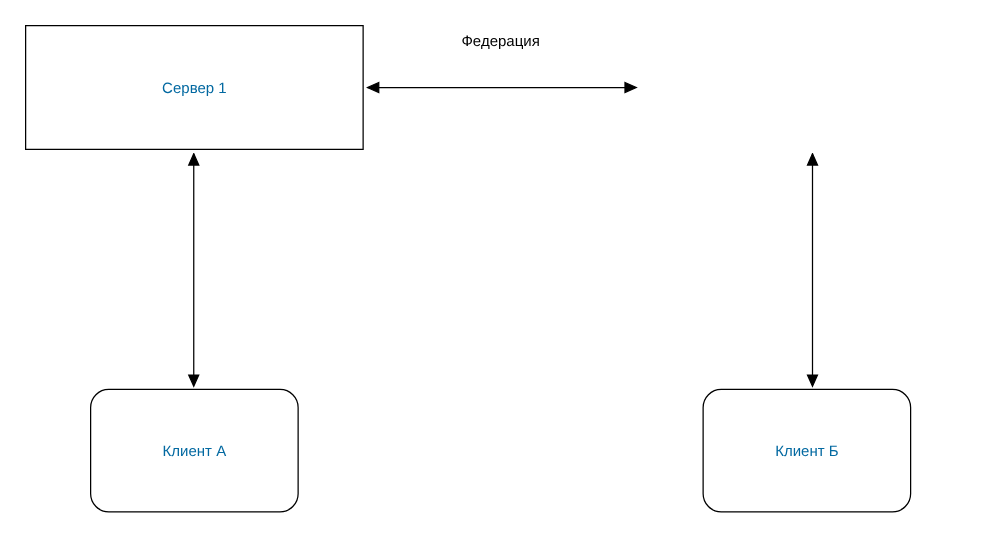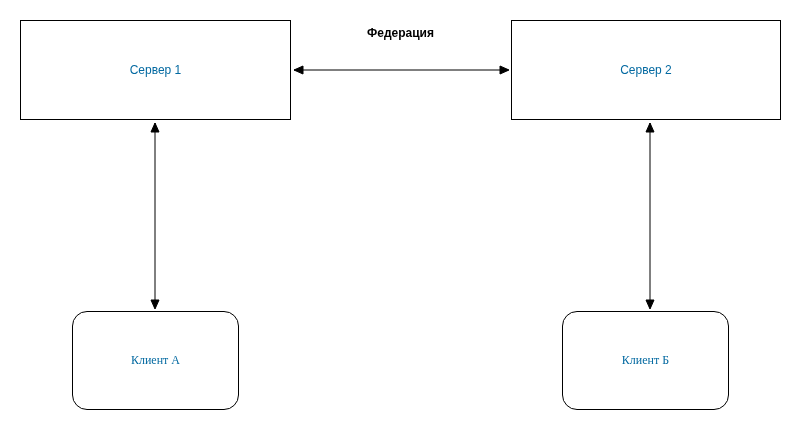--- a/index.html
+++ b/index.html
@@ -33,38 +33,36 @@
     justify-content: center;
     font-size: 12px;
     color: #0369a1;
     text-align: center;
   }
   .node.rect {
     border-radius: 0;
   }
   .node.rounded {
     border-radius: 15px;
-    font-family: Liberation Serif, serif;
   }
   #server1 { left: 20px;  top: 20px;  width: 271px; height: 100px; }
   #server2 { left: 511px; top: 20px;  width: 270px; height: 100px; }
   #clientA { left: 72px;  top: 311px; width: 167px; height: 99px; }
   #clientB { left: 562px; top: 311px; width: 167px; height: 99px; }
   .edge-label {
     position: absolute;
     left: 340px;
     top: 26px;
     width: 121px;
     height: 15px;
     line-height: 15px;
     text-align: center;
     font-size: 12px;
     color: #000000;
     background: #ffffff;
-    font-weight: bold;
   }
 </style>
 </head>
 <body>
 
 <div class="canvas">
 
   <svg class="arrow-layer" width="801" height="431" viewBox="0 0 801 431" xmlns="http://www.w3.org/2000/svg">
     <defs>
       <marker id="arrowEnd" markerWidth="12" markerHeight="12" refX="9" refY="5" orient="auto" markerUnits="userSpaceOnUse">
@@ -76,23 +74,20 @@
     </defs>
     <line x1="294" y1="70" x2="508" y2="70" stroke="#000000" stroke-width="1" marker-start="url(#arrowStart)" marker-end="url(#arrowEnd)"></line>
     <line x1="155" y1="123" x2="155" y2="308" stroke="#000000" stroke-width="1" marker-start="url(#arrowStart)" marker-end="url(#arrowEnd)"></line>
     <line x1="650" y1="123" x2="650" y2="308" stroke="#000000" stroke-width="1" marker-start="url(#arrowStart)" marker-end="url(#arrowEnd)"></line>
   </svg>
 
   <div id="server1" class="node rect">
     <span>Сервер 1</span>
   </div>
 
-  <div id="server2" class="node rect">
-    <span>Сервер 2</span>
-  </div>
 
   <div id="clientA" class="node rounded">
     <span>Клиент А</span>
   </div>
 
   <div id="clientB" class="node rounded">
     <span>Клиент Б</span>
   </div>
 
   <div class="edge-label">Федерация</div>

